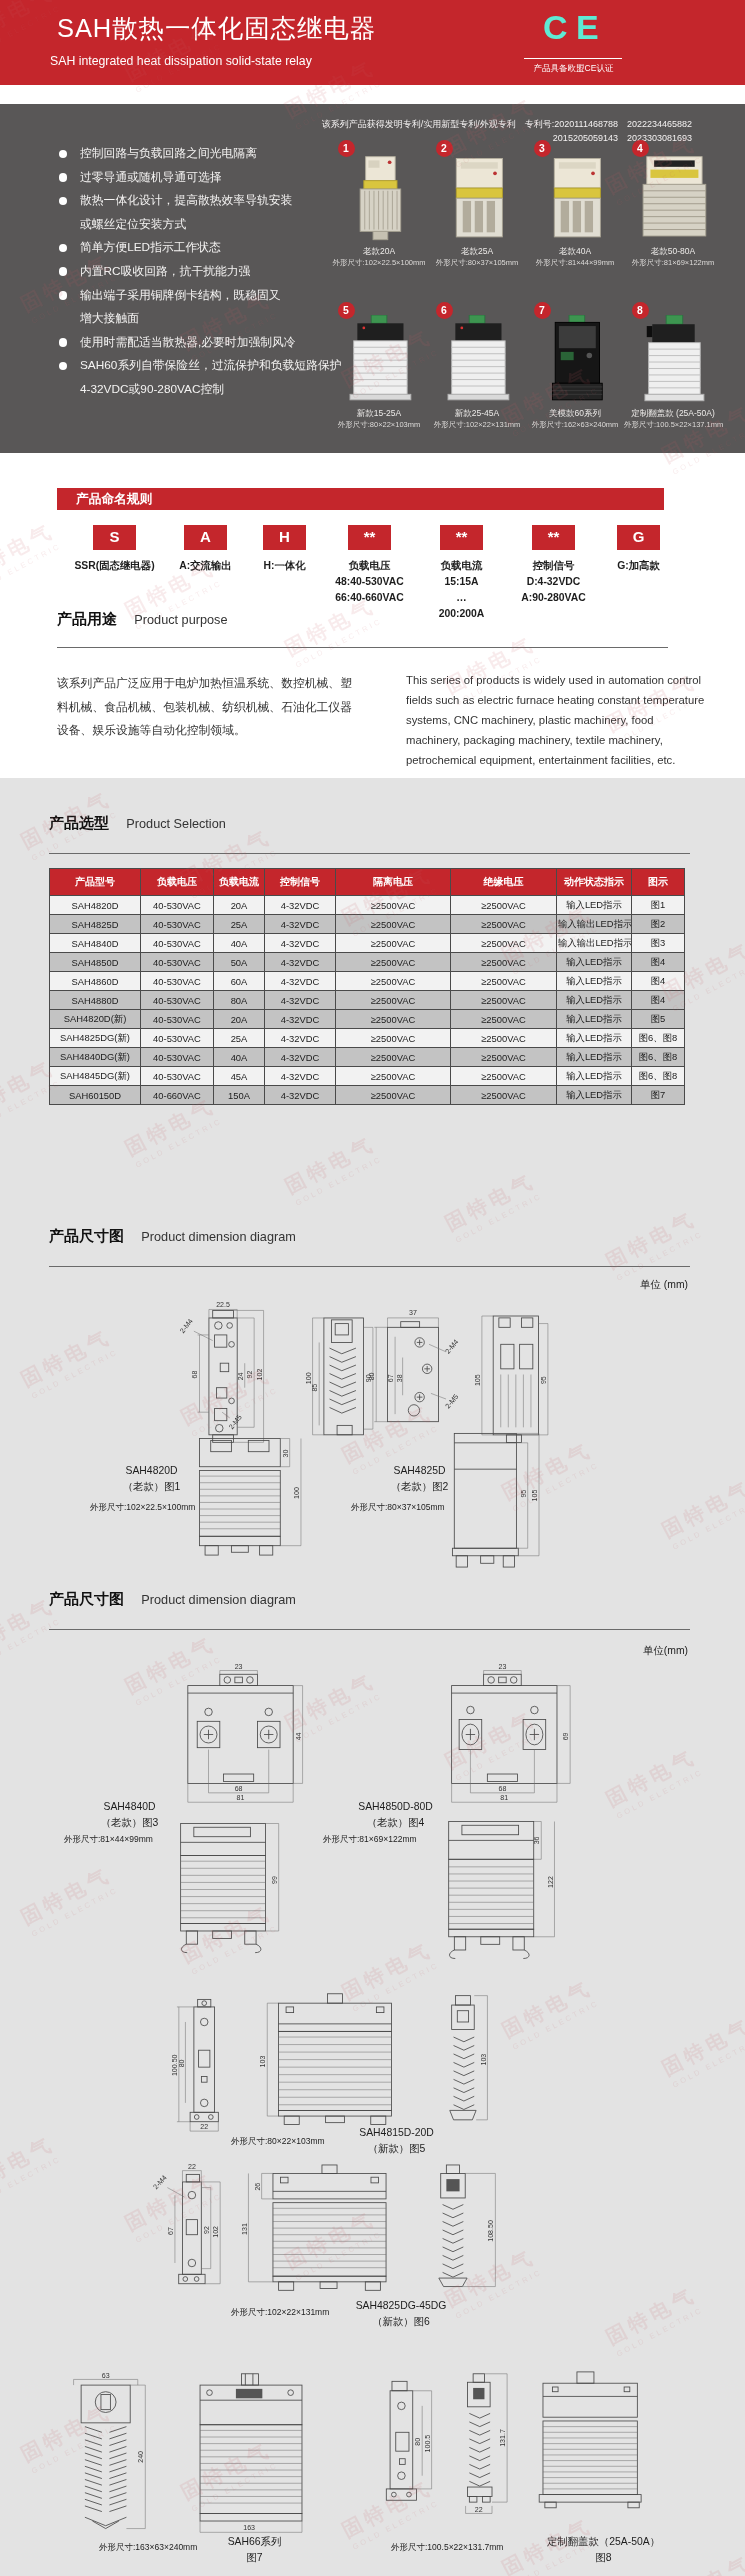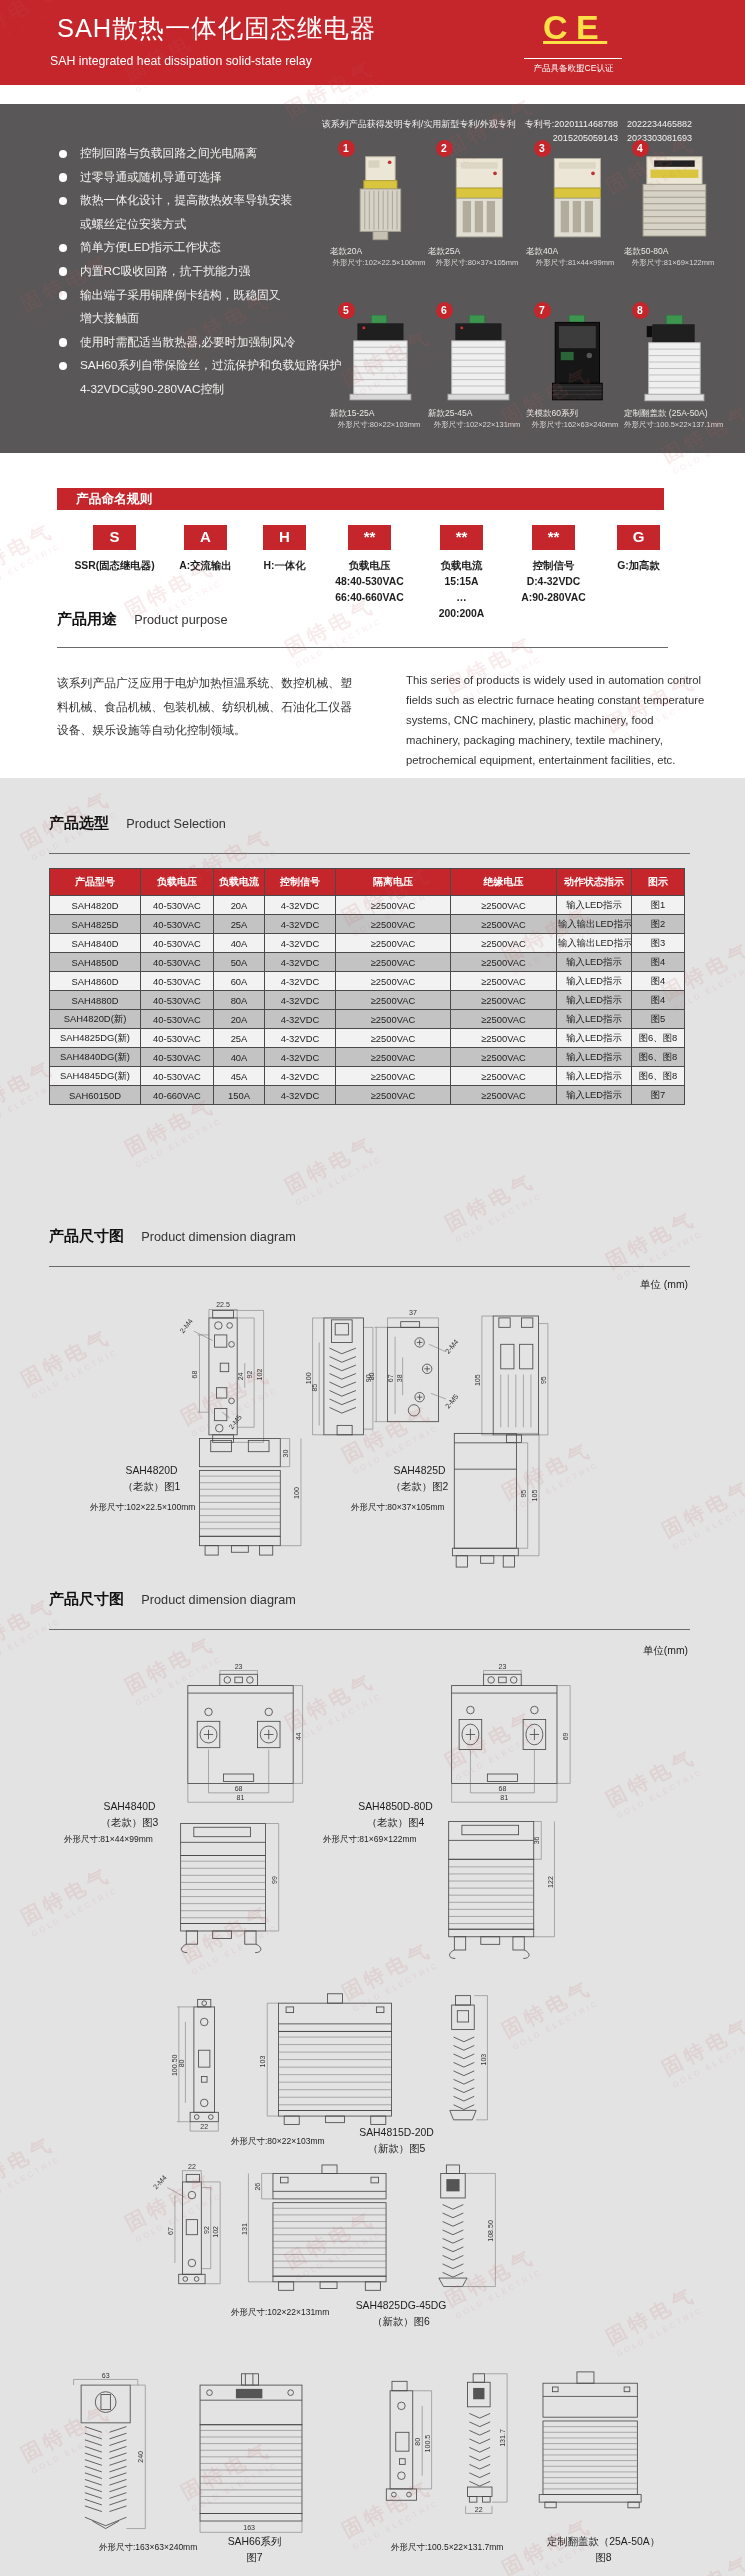--- a/index.html
+++ b/index.html
@@ -9,38 +9,38 @@
   
   .watermark{position:absolute;inset:0;z-index:6;pointer-events:none;overflow:hidden;}
   .wm-stamp{position:absolute;transform:rotate(-28deg);color:rgba(196,90,95,0.12);text-align:center;white-space:nowrap;}
   .wm-zh{font-size:20px;letter-spacing:4.7px;font-weight:bold;}
   .wm-en{font-size:7.5px;letter-spacing:2.8px;}
 
   
   .hdr{position:relative;height:85px;background:#c4262c;z-index:1;}
   .hdr-title{position:absolute;left:57px;top:11.3px;color:#fff;font-size:25.5px;font-weight:normal;letter-spacing:0.9px;}
   .hdr-sub{position:absolute;left:50px;top:54px;color:#fff;font-size:12.3px;}
-  .ce{position:absolute;left:543px;top:7.5px;color:#fde047;font-size:34px;font-weight:bold;letter-spacing:8.5px;text-decoration:underline;}
+  .ce{position:absolute;left:543px;top:7.5px;color:#5eead4;font-size:34px;font-weight:bold;letter-spacing:8.5px;}
   .ce-line{position:absolute;left:524px;top:58px;width:98px;height:0.9px;background:#fff;}
   .ce-note{position:absolute;left:513px;top:63px;width:121px;color:#fff;font-size:8.5px;text-align:center;}
 
   .gap{height:19px;background:#fff;}
 
   
   .dark{position:relative;height:349px;background:#595757;z-index:1;}
   .patent{position:absolute;top:13.2px;right:53px;text-align:right;font-size:9px;line-height:14px;color:#f4f2f2;}
   .feature-list{position:absolute;left:58px;top:38px;margin:0;padding:0;list-style:none;width:275px;}
   .fi{position:relative;padding-left:22px;font-size:11.8px;line-height:23.6px;white-space:nowrap;color:#f4f3f2;}
   .fi .dot{position:absolute;left:0.9px;top:7.5px;width:8.5px;height:8.5px;border-radius:50%;background:#fff;}
   .product-gallery{position:absolute;left:330px;top:0;width:415px;height:349px;}
   .pcell{position:absolute;width:98px;}
   .pbadge{position:absolute;left:7.5px;top:-1.9px;width:17px;height:17px;border-radius:50%;background:#c4262c;color:#fff;font-size:10.4px;font-weight:bold;text-align:center;line-height:17px;z-index:2;}
   .pimg{margin:11.3px auto 0;width:83px;}
   .pimg svg{display:block;width:83px;height:auto;}
-  .pcap1{margin-top:0.9px;text-align:left;font-size:8.5px;color:#eceae8;white-space:nowrap;}
+  .pcap1{margin-top:0.9px;text-align:center;font-size:8.5px;color:#eceae8;white-space:nowrap;}
   .pcap2{text-align:center;font-size:7.5px;color:#dcdad8;white-space:nowrap;}
 
   
   .naming{position:relative;height:325px;background:#fff;z-index:1;}
   .red-banner{position:absolute;left:57px;top:35px;width:607px;height:22px;background:#c4262c;color:#fff;font-size:12.7px;font-weight:bold;line-height:22px;padding-left:19px;box-sizing:border-box;}
   .naming-row{position:absolute;left:0;top:72px;width:745px;}
   .npart{position:absolute;top:0;width:113px;text-align:center;}
   .nbox{display:inline-block;min-width:26.4px;height:24.5px;background:#c4262c;color:#fff;font-weight:bold;font-size:15px;line-height:24.5px;padding:0 8.5px;}
   .nlines{margin-top:8.5px;font-size:10.4px;font-weight:bold;color:#1d1d1d;line-height:16px;white-space:nowrap;}
   .sec-head{position:absolute;white-space:nowrap;}

